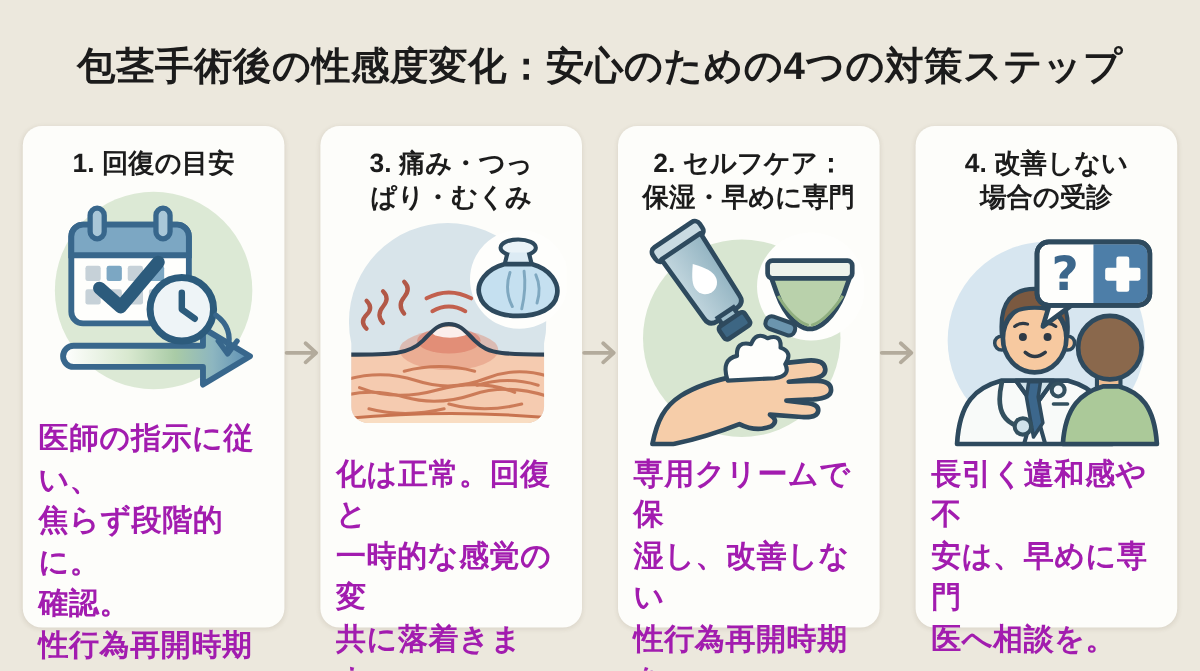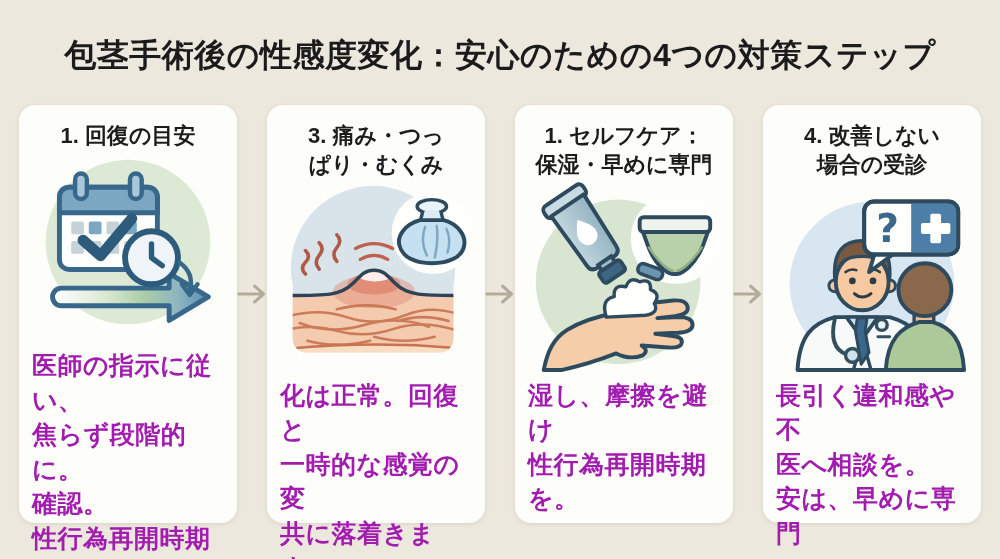--- a/index.html
+++ b/index.html
@@ -166,21 +166,21 @@
     </div>
 
     <div class="gap">
       <svg width="34" height="26" viewBox="0 0 34 26">
         <path d="M2 13 H28 M20 4 L30 13 L20 22" stroke="#b3ab9c" stroke-width="3.6" fill="none" stroke-linecap="round" stroke-linejoin="round"></path>
       </svg>
     </div>
 
     <div class="card">
       <h2 class="card-heading">
-          <div>1. セルフケア：</div>
+          <div>2. セルフケア：</div>
           <div>保湿・早めに専門</div>
         </h2>
       <div class="illu">
         <svg width="196" height="192" viewBox="0 0 196 192">
           <defs>
             <linearGradient id="tg3" x1="0" y1="0" x2="1" y2="0">
               <stop offset="0" stop-color="#c2d6de"></stop>
               <stop offset="1" stop-color="#93b4c2"></stop>
             </linearGradient>
           </defs>
@@ -198,21 +198,22 @@
             <path d="M60 32 c8 10 10 14 10 19 a10 10 0 0 1 -20 0 c0 -5 2 -9 10 -19 Z" fill="#ffffff"></path>
             <rect x="52" y="82" width="16" height="8" fill="#9dbcca" stroke="#2e4a5e" stroke-width="4"></rect>
             <rect x="47" y="89" width="26" height="13" rx="3" fill="#3d6683" stroke="#2e4a5e" stroke-width="4"></rect>
           </g>
           <rect x="112" y="86" width="26" height="11" rx="5" transform="rotate(20 125 91)" fill="#6b95ae" stroke="#2e4a5e" stroke-width="3.5"></rect>
           <path d="M16 192 C20 172 26 160 40 151 C56 141 72 137 88 134 C100 124 118 120 130 123 L148 121 Q162 120 163 128 Q164 135 150 137 L132 139 L154 138 Q168 138 168 146 Q168 153 153 154 L130 155 L146 157 Q158 158 157 164 Q156 170 143 169 L116 167 Q124 172 117 177 Q104 182 90 175 Q62 186 34 192 Z" fill="#f6cda9" stroke="#2e4a5e" stroke-width="4" stroke-linejoin="round" stroke-linecap="round"></path>
           <path d="M80 138 Q74 120 88 117 Q87 104 100 107 Q104 96 114 102 Q126 98 125 110 Q136 114 129 124 Q134 134 120 136 Z" fill="#fefefc" stroke="#2e4a5e" stroke-width="3.5" stroke-linejoin="round"></path>
         </svg>
       </div>
       <div class="card-body">
-          <div>湿し、摩擦を避け</div>
+          <div>専用クリームで保</div>
+          <div>湿し、改善しない</div>
           <div>性行為再開時期を。</div>
         </div>
     </div>
 
     <div class="gap">
       <svg width="34" height="26" viewBox="0 0 34 26">
         <path d="M2 13 H28 M20 4 L30 13 L20 22" stroke="#b3ab9c" stroke-width="3.6" fill="none" stroke-linecap="round" stroke-linejoin="round"></path>
       </svg>
     </div>
 
@@ -258,19 +259,19 @@
             <text x="114" y="61" font-size="40" font-weight="bold" fill="#3c678c" text-anchor="middle" font-family="'DejaVu Sans', sans-serif">?</text>
             <g fill="#fefefc">
               <rect x="148" y="42" width="30" height="11" rx="2"></rect>
               <rect x="157.5" y="32.5" width="11" height="30" rx="2"></rect>
             </g>
           </g>
         </svg>
       </div>
       <div class="card-body">
           <div>長引く違和感や不</div>
+          <div>安は、早めに専門</div>
           <div>医へ相談を。</div>
-          <div>安は、早めに専門</div>
         </div>
     </div>
 
   </div>
 </div>
 
 </body></html>

